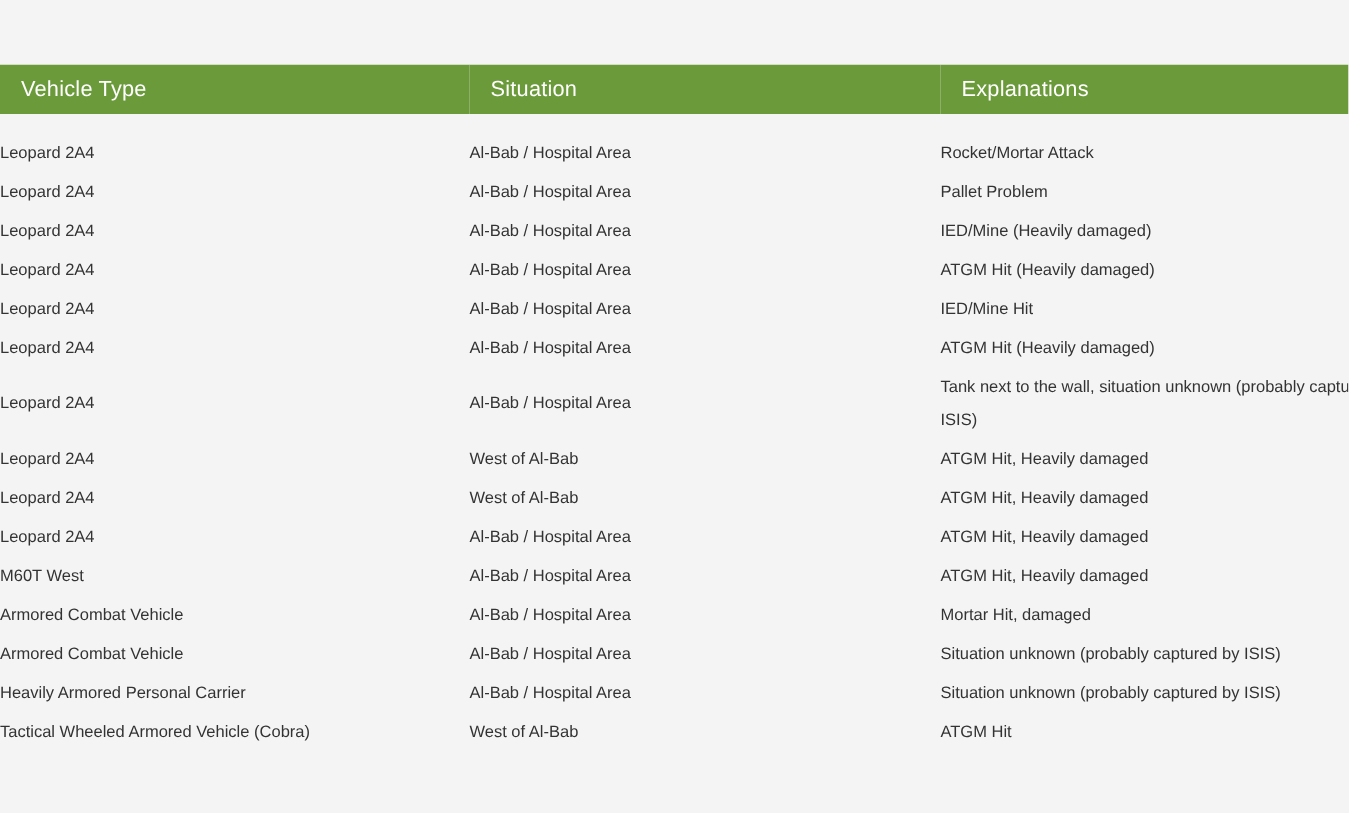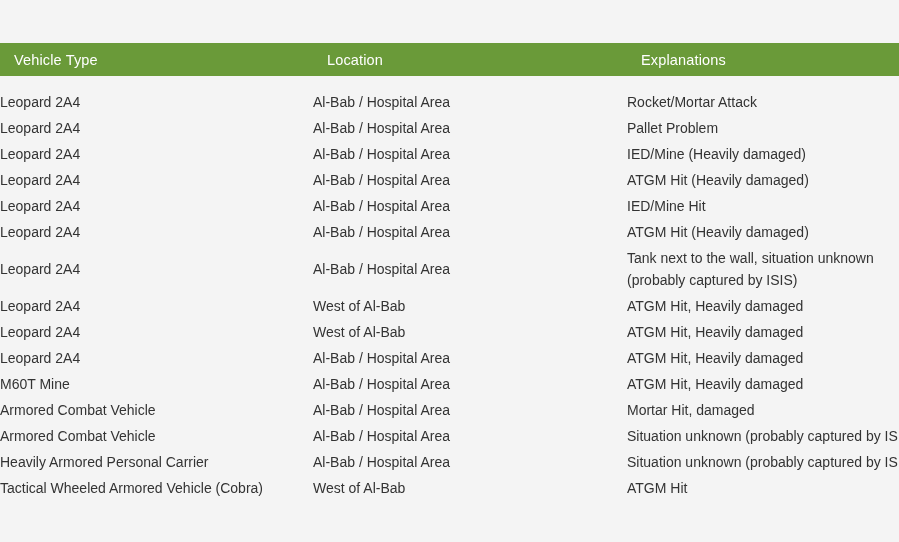--- a/index.html
+++ b/index.html
@@ -51,21 +51,21 @@
   tbody tr.spacer-row td {
     height: 13px;
     padding: 0;
     border: none;
     background: #f4f4f4;
   }
 
   
   tbody tr.data-row td {
     background: #f4f4f4;
-    font-size: 14px;
+    font-size: 11px;
     line-height: 22px;
     color: #333333;
     vertical-align: middle;
     padding: 2px 10px 2px 0;
     border: none;
   }
 
   td.cell-vehicle {
     width: 299px;
     padding-left: 14px;
@@ -85,21 +85,21 @@
   }
 </style>
 </head>
 <body>
 
 <div class="table-wrap">
   <table class="data-table">
     <thead>
       <tr class="header-row">
         <th class="col-vehicle">Vehicle Type</th>
-        <th class="col-location">Location</th>
+        <th class="col-location">Situation</th>
         <th class="col-explanation">Explanations</th>
       </tr>
     </thead>
     <tbody id="table-body">
       <tr class="spacer-row">
         <td></td>
         <td></td>
         <td></td>
       </tr>
     <tr class="data-row">
@@ -146,21 +146,21 @@
           <td class="cell-vehicle">Leopard 2A4</td>
           <td class="cell-location">West of Al-Bab</td>
           <td class="cell-explanation">ATGM Hit, Heavily damaged</td>
         </tr>
         <tr class="data-row">
           <td class="cell-vehicle">Leopard 2A4</td>
           <td class="cell-location">Al-Bab / Hospital Area</td>
           <td class="cell-explanation">ATGM Hit, Heavily damaged</td>
         </tr>
         <tr class="data-row">
-          <td class="cell-vehicle">M60T Mine</td>
+          <td class="cell-vehicle">M60T West</td>
           <td class="cell-location">Al-Bab / Hospital Area</td>
           <td class="cell-explanation">ATGM Hit, Heavily damaged</td>
         </tr>
         <tr class="data-row">
           <td class="cell-vehicle">Armored Combat Vehicle</td>
           <td class="cell-location">Al-Bab / Hospital Area</td>
           <td class="cell-explanation">Mortar Hit, damaged</td>
         </tr>
         <tr class="data-row">
           <td class="cell-vehicle">Armored Combat Vehicle</td>

